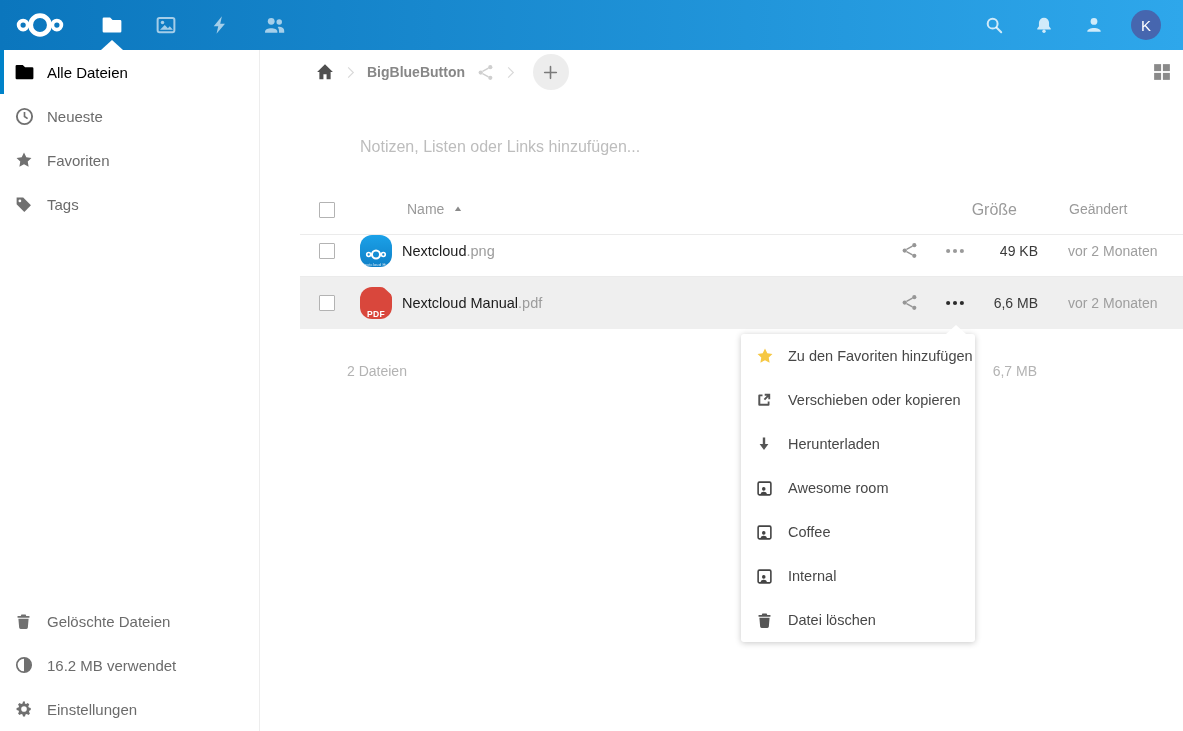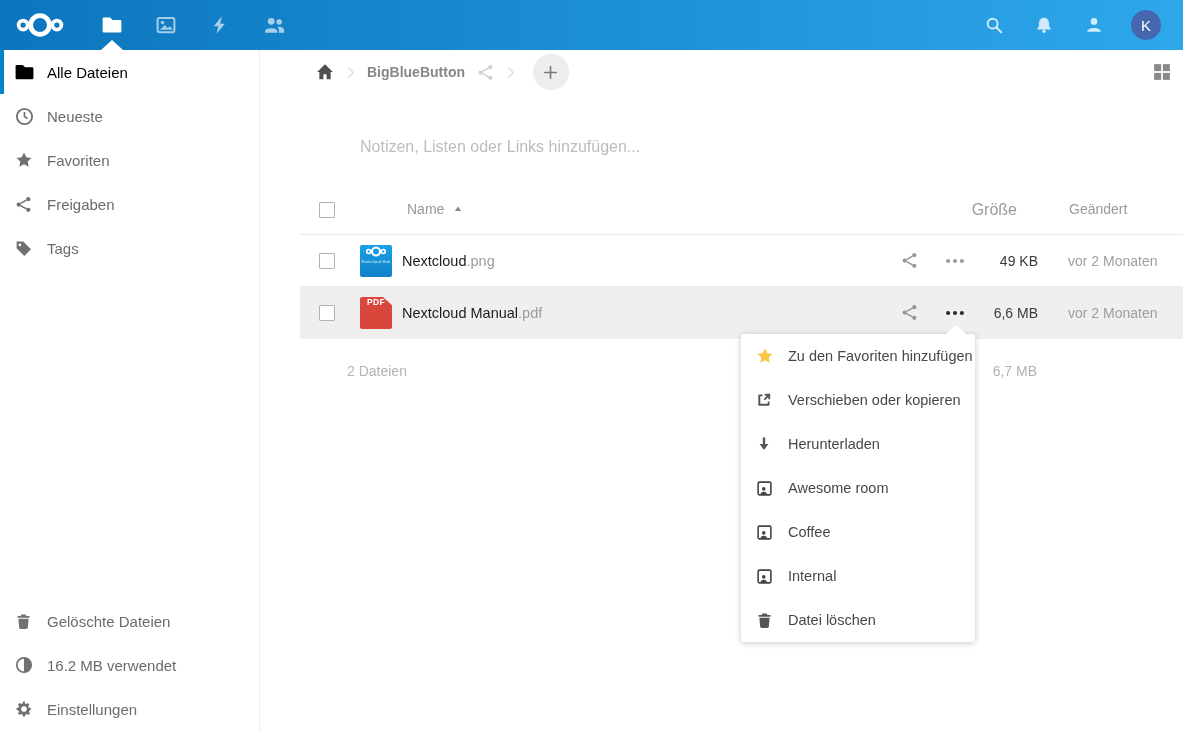--- a/index.html
+++ b/index.html
@@ -60,26 +60,26 @@
       display:inline-block;}
   .list-header{position:absolute;left:0;top:135px;width:100%;height:50px;
                border-bottom:1px solid #ebebeb;}
   .lh-cb{position:absolute;left:19px;top:17px;}
   .lh-name{position:absolute;left:107px;top:16px;font-size:14px;color:#9a9a9a;
            display:flex;align-items:center;gap:9px;}
   .sort-icon{color:#8a8a8a;display:flex;}
   .lh-size{position:absolute;right:166px;top:16px;font-size:16px;color:#9a9a9a;}
   .lh-mod{position:absolute;left:769px;top:16px;font-size:14px;color:#9a9a9a;}
 
-  .file-list{position:absolute;left:0;top:185px;width:100%;}
+  .file-list{position:absolute;left:0;top:175px;width:100%;}
   .file-row{position:relative;height:52px;border-bottom:1px solid #ebebeb;}
   .file-row.selected{background:#efefef;border-bottom-color:#efefef;}
   .row-cb{position:absolute;left:19px;top:18px;}
-  .thumb{position:absolute;left:60px;top:10px;width:32px;height:32px;border-radius:2px;
-         display:flex;flex-direction:column;align-items:center;justify-content:flex-start;}
+  .thumb{position:absolute;left:60px;top:10px;width:32px;height:32px;border-radius:12px;
+         display:flex;flex-direction:column;align-items:center;justify-content:flex-end;}
   .thumb.nc{background:linear-gradient(180deg,var(--thumb-top),var(--thumb-bottom));}
   .thumb.nc .cap{font-size:4px;color:rgba(255,255,255,.85);margin-top:1px;letter-spacing:.2px;}
   .thumb.pdf{background:var(--pdf);
          clip-path:polygon(0 0,72% 0,100% 26%,100% 100%,0 100%);}
   .pdf-badge{color:#fff;font-size:8.5px;font-weight:bold;letter-spacing:.3px;}
   .fname{position:absolute;left:102px;top:0;line-height:52px;font-size:14.5px;color:#1c1c1c;}
   .fext{color:#9c9c9c;}
   .row-act{position:absolute;top:17px;display:flex;color:#969696;}
   .row-share{left:601px;}
   .row-dots{left:644px;top:15px;color:#9a9a9a;}
@@ -205,35 +205,20 @@
         </span>
         <span>Neueste</span>
       </div>
       <div class="side-item">
         <span class="side-icon">
           <svg viewBox="0 0 16 16" width="18" height="18">
             <path fill="currentColor" d="M8 1.3l2.05 4.15 4.58.67-3.31 3.23.78 4.56L8 11.8l-4.1 2.14.78-4.56L1.37 6.12l4.58-.67z"></path>
           </svg>
         </span>
         <span>Favoriten</span>
-      </div>
-      <div class="side-item">
-        <span class="side-icon">
-          <svg viewBox="0 0 16 16" width="17" height="17">
-            <g fill="currentColor">
-              <circle cx="12.5" cy="3" r="2"></circle>
-              <circle cx="3.5" cy="8" r="2"></circle>
-              <circle cx="12.5" cy="13" r="2"></circle>
-            </g>
-            <g stroke="currentColor" stroke-width="1.4">
-              <path d="M5.2 7l5.6-3.1M5.2 9l5.6 3.1" fill="none"></path>
-            </g>
-          </svg>
-        </span>
-        <span>Freigaben</span>
       </div>
       <div class="side-item">
         <span class="side-icon">
           <svg viewBox="0 0 16 16" width="17" height="17">
             <path fill="currentColor" d="M1.5 1.5h6.2L15 8.8 8.8 15 1.5 7.7z"></path>
             <circle cx="4.6" cy="4.6" r="1.3" fill="#fff"></circle>
           </svg>
         </span>
         <span>Tags</span>
       </div>

